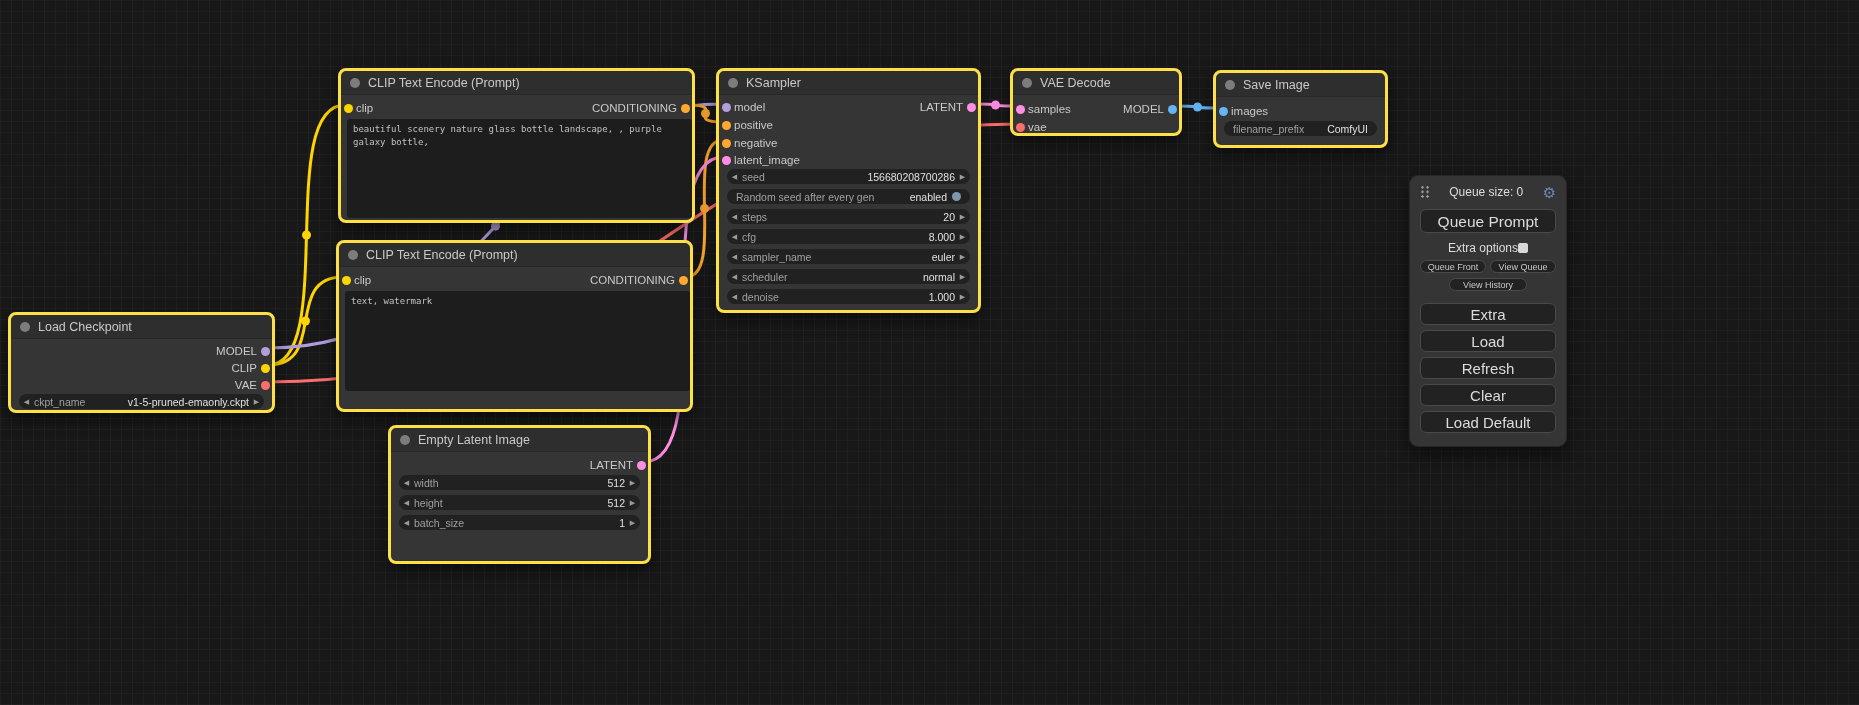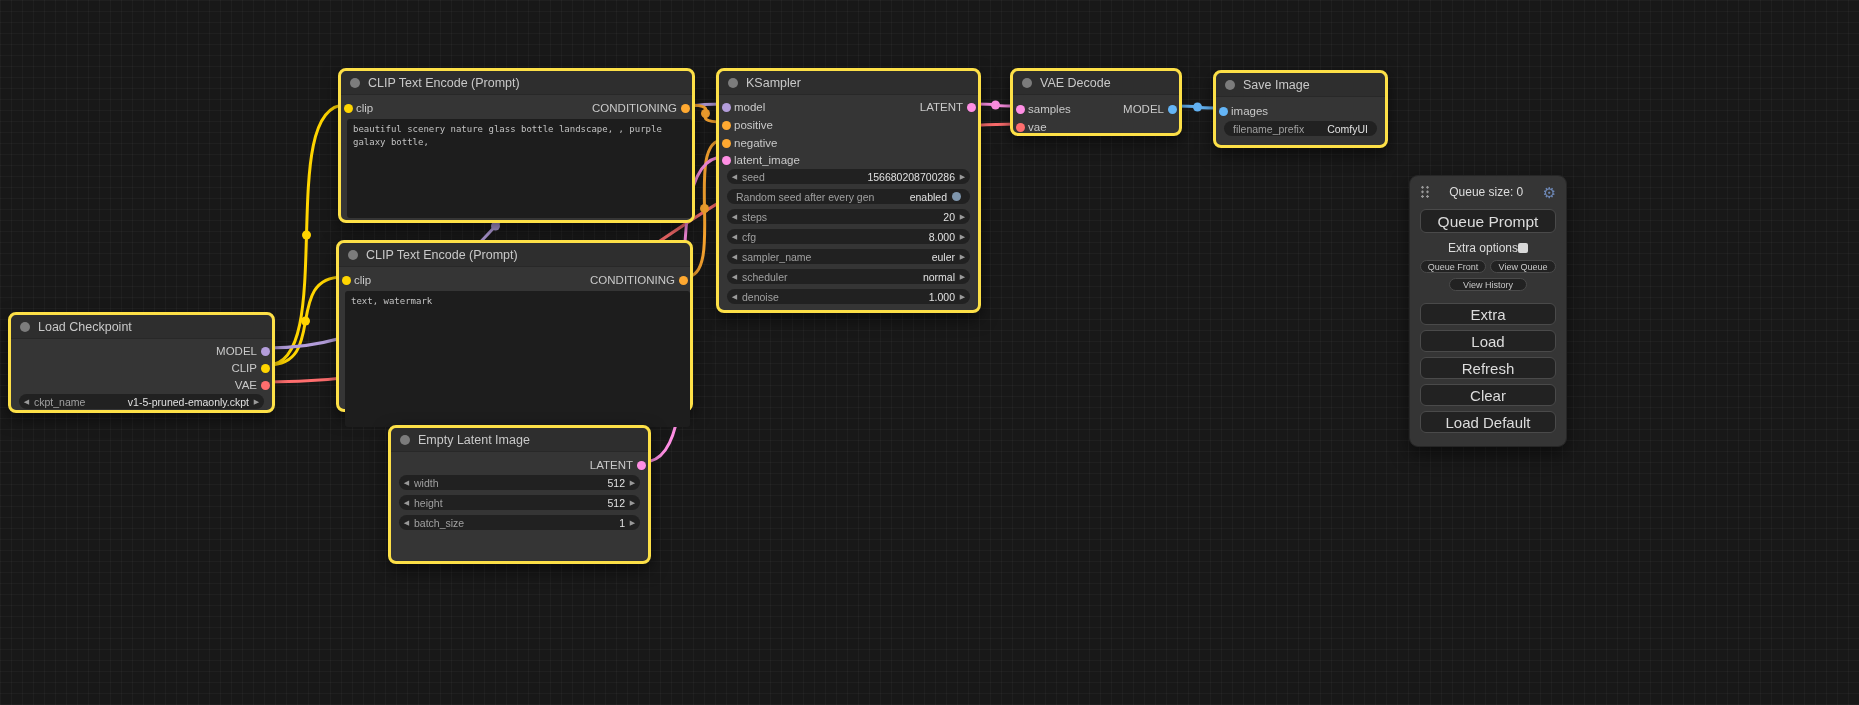--- a/index.html
+++ b/index.html
@@ -145,21 +145,21 @@
       <span class="ttext">CLIP Text Encode (Prompt)</span>
     </div>
     <div class="slot in" style="top:29px">
       <i class="sdot c-clip"></i>
       <span>clip</span>
     </div>
     <div class="slot out" style="top:29px">
       <span>CONDITIONING</span>
       <i class="sdot c-cond"></i>
     </div>
-    <div class="nodetext" style="left:6px;top:48px;width:345px;height:136px">text, watermark</div>
+    <div class="nodetext" style="left:6px;top:48px;width:345px;height:100px">text, watermark</div>
   </div>
 
   <div class="node" style="left:388px;top:425px;width:263px;height:139px">
     <div class="node-title">
       <span class="tdot"></span>
       <span class="ttext">Empty Latent Image</span>
     </div>
     <div class="slot out" style="top:29px">
       <span>LATENT</span>
       <i class="sdot c-latent"></i>

